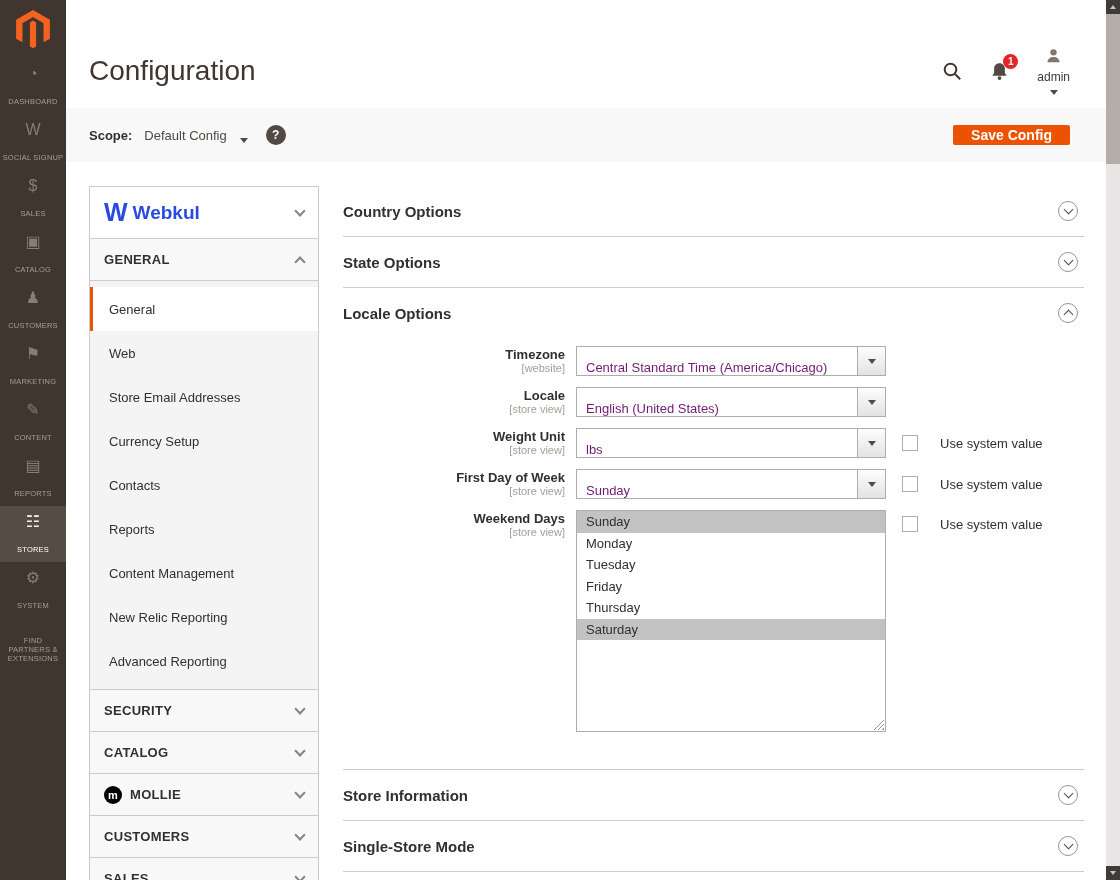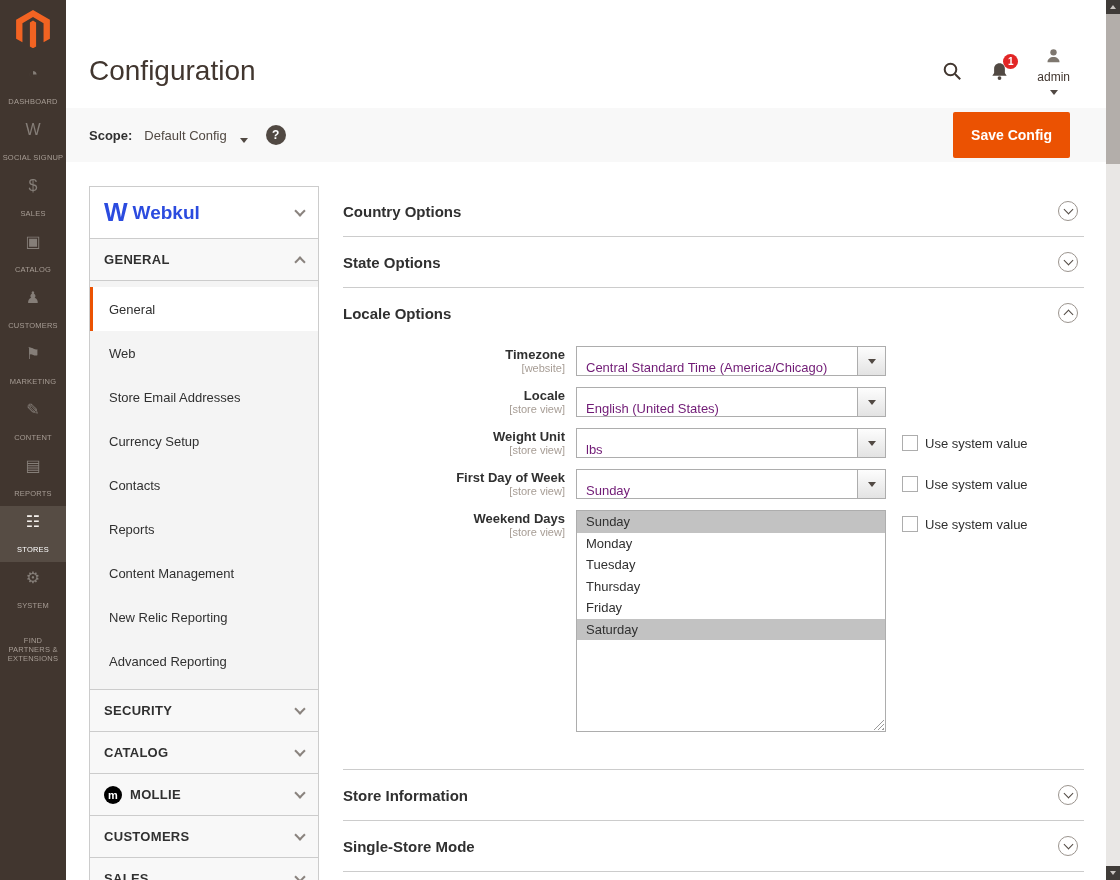--- a/index.html
+++ b/index.html
@@ -26,21 +26,21 @@
   .icon-btn { position:relative; cursor:pointer; display:flex; align-items:center; }
   .badge { position:absolute; top:-8px; right:-9px; background:#e22626; color:#fff; font-size:10px; font-weight:bold; min-width:15px; height:15px; border-radius:8px; display:flex; align-items:center; justify-content:center; padding:0 3px; }
   .admin-menu { display:flex; align-items:center; gap:6px; font-size:12px; color:#41362f; cursor:pointer;flex-direction:column; }
   .caret-down { width:0; height:0; border-left:4px solid transparent; border-right:4px solid transparent; border-top:5px solid #514943; }
 
   
   .scope-bar { height:54px; flex-shrink:0; background:#f8f8f8; display:flex; align-items:center; padding:0 36px 0 23px; }
   .scope-label { font-size:13px; font-weight:bold; color:#303030; margin-right:12px; }
   .scope-select { display:flex; align-items:flex-end; gap:13px; font-size:13px; color:#514943; cursor:pointer; }
   .help-icon { width:20px; height:20px; border-radius:50%; background:#514943; color:#fff; font-size:12px; font-weight:bold; display:flex; align-items:center; justify-content:center; margin-left:18px; cursor:pointer; }
-  .save-btn { margin-left:auto; background:#eb5202; color:#fff; border:none; font-size:14px; font-weight:600; height:46px; padding:0 18px; border-radius:2px; cursor:pointer; font-family:inherit; }
+  .save-btn { margin-left:auto; background:#eb5202; color:#fff; border:none; font-size:14px; font-weight:600; height:20px; padding:0 18px; border-radius:2px; cursor:pointer; font-family:inherit; }
 
   
   .main-area { flex:1; display:flex; gap:24px; padding:24px 22px 0 23px; overflow:hidden; }
 
   
   .config-nav { width:230px; flex-shrink:0; border:1px solid #ccc; background:#f8f8f8; align-self:flex-start; }
   .brand-row { height:52px; background:#fff; border-bottom:1px solid #ccc; display:flex; align-items:center; padding:0 14px; cursor:pointer; }
   .wk-mark { font-size:25px; font-weight:800; color:#2b4bdf; margin-right:5px; line-height:25px; }
   .wk-text { font-size:19px; font-weight:bold; color:#2b4bdf; }
   .nav-caret { width:8px; height:8px; border-right:2px solid #8a837e; border-bottom:2px solid #8a837e; transform:rotate(45deg); margin-left:auto; margin-top:-4px; }
@@ -60,21 +60,21 @@
   .acc-caret::after { content:""; position:absolute; width:6px; height:6px; border-right:1.5px solid #514943; border-bottom:1.5px solid #514943; left:5.5px; top:4px; transform:rotate(45deg); }
   .acc-caret.up::after { transform:rotate(-135deg); top:7px; }
 
   .acc-body { padding:8px 0 26px; }
   .form-row { display:flex; align-items:flex-start; margin-bottom:11px; }
   .f-label { width:233px; flex-shrink:0; text-align:right; padding-right:11px; padding-top:1px; }
   .f-label .lbl { display:block; font-size:13px; font-weight:bold; color:#303030; line-height:15px; }
   .f-label .scope-hint { display:block; font-size:11px; color:#a79d95; line-height:13px; }
   .f-select { width:310px; height:30px; border:1px solid #adadad; background:#fff; display:flex; align-items:flex-end; padding-left:9px; padding-right:32px; font-size:13px; color:#701a75; position:relative; cursor:pointer; white-space:nowrap; overflow:hidden; }
   .sel-btn { position:absolute; right:0; top:0; width:28px; height:28px; border-left:1px solid #adadad; background:linear-gradient(#fdfdfd,#e3e3e3); display:flex; align-items:center; justify-content:center; }
-  .sys-value { display:flex; align-items:center; gap:7px; margin-left:16px; font-size:13px; color:#303030; margin-top:7px; cursor:pointer; }
+  .sys-value { display:flex; align-items:center; gap:22px; margin-left:16px; font-size:13px; color:#303030; margin-top:7px; cursor:pointer; }
   .sys-value.top { margin-top:6px; }
   .checkbox { width:16px; height:16px; border:1px solid #adadad; background:#fff; flex-shrink:0; cursor:pointer; }
 
   .multi-select { width:310px; height:222px; border:1px solid #adadad; background:#fff; position:relative; overflow:hidden; }
   .ms-option { height:21.5px; line-height:21.5px; padding-left:9px; font-size:13px; color:#303030; cursor:pointer; }
   .ms-option.selected { background:#c2c2c2; }
   .resize-handle { position:absolute; right:1px; bottom:1px; width:11px; height:11px; background:repeating-linear-gradient(135deg,#fff 0 2px,#9a9a9a 2px 3px); clip-path:polygon(100% 0,100% 100%,0 100%); cursor:nwse-resize; }
 
   
   .scrollbar { width:14px; flex-shrink:0; background:#e9e7e5; display:flex; flex-direction:column; }
@@ -332,22 +332,22 @@
 
             <div class="form-row">
               <div class="f-label">
                 <span class="lbl">Weekend Days</span>
                 <span class="scope-hint">[store view]</span>
               </div>
               <div class="multi-select">
                 <div class="ms-option selected">Sunday</div>
                 <div class="ms-option">Monday</div>
                 <div class="ms-option">Tuesday</div>
+                <div class="ms-option">Friday</div>
                 <div class="ms-option">Thursday</div>
-                <div class="ms-option">Friday</div>
                 <div class="ms-option selected">Saturday</div>
                 <span class="resize-handle"></span>
               </div>
               <label class="sys-value top">
                 <span class="checkbox"></span>
                 <span>Use system value</span>
               </label>
             </div>
 
           </div>

